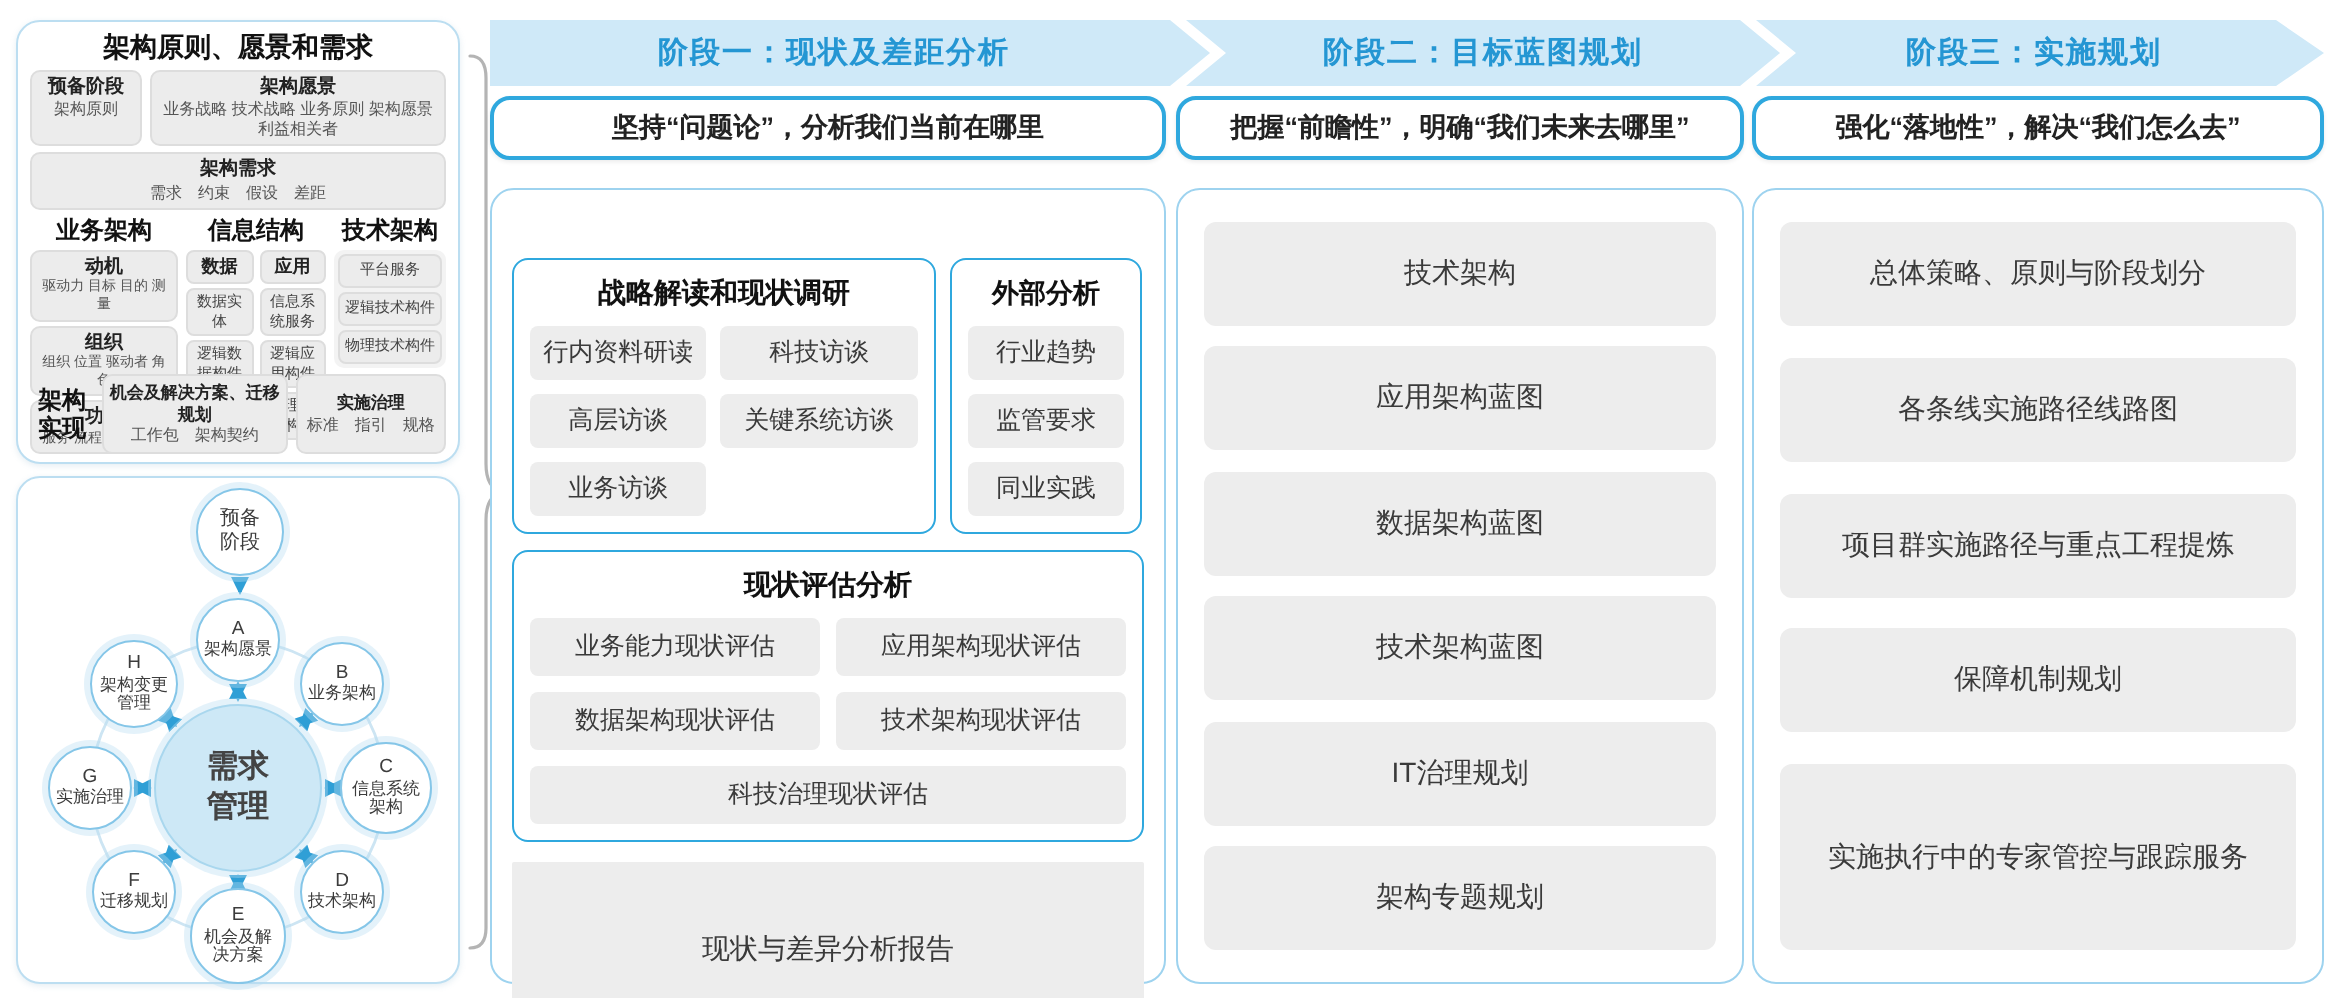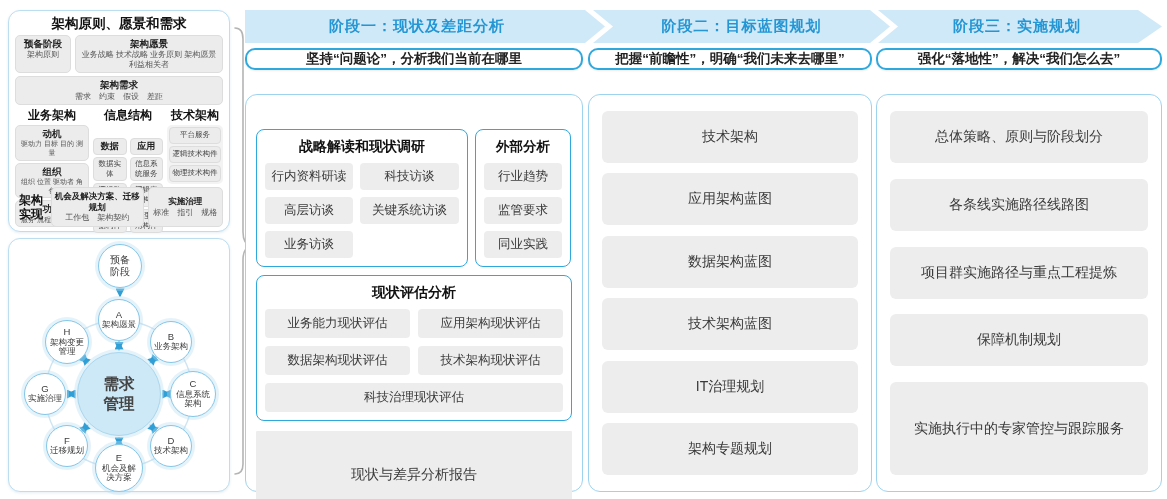--- a/index.html
+++ b/index.html
@@ -18,21 +18,21 @@
     text-align:center; padding:2px; }
   .lbox .t { font-weight:bold; font-size:9.5px; color:#222; line-height:1.3; }
   .lbox .s { font-size:8px; color:#555; line-height:1.25; }
   .prepb { width:56px; }
   .visionb { flex:1; }
   .row3 { display:flex; gap:4px; flex:1; min-height:0; }
   .col-h { font-weight:bold; font-size:12px; text-align:center; line-height:15px; color:#111; }
   .biz { width:74px; display:flex; flex-direction:column; gap:2px; }
   .biz .lbox { flex:1; }
   .biz .lbox .s { font-size:7px; }
-  .info { flex:1; display:flex; flex-direction:column; gap:15px; min-width:0; }
+  .info { flex:1; display:flex; flex-direction:column; gap:2px; min-width:0; }
   .subcols { display:flex; gap:3px; flex:1; }
   .subcol { flex:1; display:flex; flex-direction:column; gap:2px; }
   .mini-h { background:#ececec; border:1px solid #dddddd; border-radius:4px;
     font-weight:bold; font-size:9px; text-align:center; padding:1px 0; }
   .mini { background:#ececec; border:1px solid #dddddd; border-radius:4px;
     font-size:7.5px; color:#444; text-align:center; padding:1px;
     display:flex; align-items:center; justify-content:center; flex:1; }
   .tech { width:56px; display:flex; flex-direction:column; gap:2px; }
   .tech-wrap { background:#f3f3f3; border-radius:5px; padding:2px;
     display:flex; flex-direction:column; gap:2px; flex:1; }
@@ -74,21 +74,21 @@
   .band { position:absolute; top:10px; height:33px; background:#cfe9f8;
     display:flex; align-items:center; justify-content:center;
     font-weight:bold; font-size:15px; color:#2496d3; letter-spacing:1px; }
   .band1 { left:245px; width:360px; padding-right:16px;
     clip-path:polygon(0 0,340px 0,360px 50%,340px 100%,0 100%); }
   .band2 { left:593px; width:297px; padding-left:8px; padding-right:8px;
     clip-path:polygon(0 0,277px 0,297px 50%,277px 100%,0 100%,20px 50%); }
   .band3 { left:878px; width:284px; padding-left:8px; padding-right:14px;
     clip-path:polygon(0 0,260px 0,284px 50%,260px 100%,0 100%,20px 50%); }
 
-  .sub { position:absolute; top:48px; height:22px; background:#fff;
+  .sub { position:absolute; top:48px; height:32px; background:#fff;
     border:2px solid #2fa8de; border-radius:10px; display:flex; align-items:center;
     justify-content:center; font-weight:bold; font-size:13.5px; color:#222;
     box-shadow:0 1px 2px rgba(0,0,0,.08); }
   .sub1 { left:245px; width:338px; }
   .sub2 { left:588px; width:284px; }
   .sub3 { left:876px; width:286px; }
 
   .cont { position:absolute; top:94px; height:398px; background:#fff;
     border:1.5px solid #9ed3ef; border-radius:12px; }
   .c1 { left:245px; width:338px; padding:10px; }

